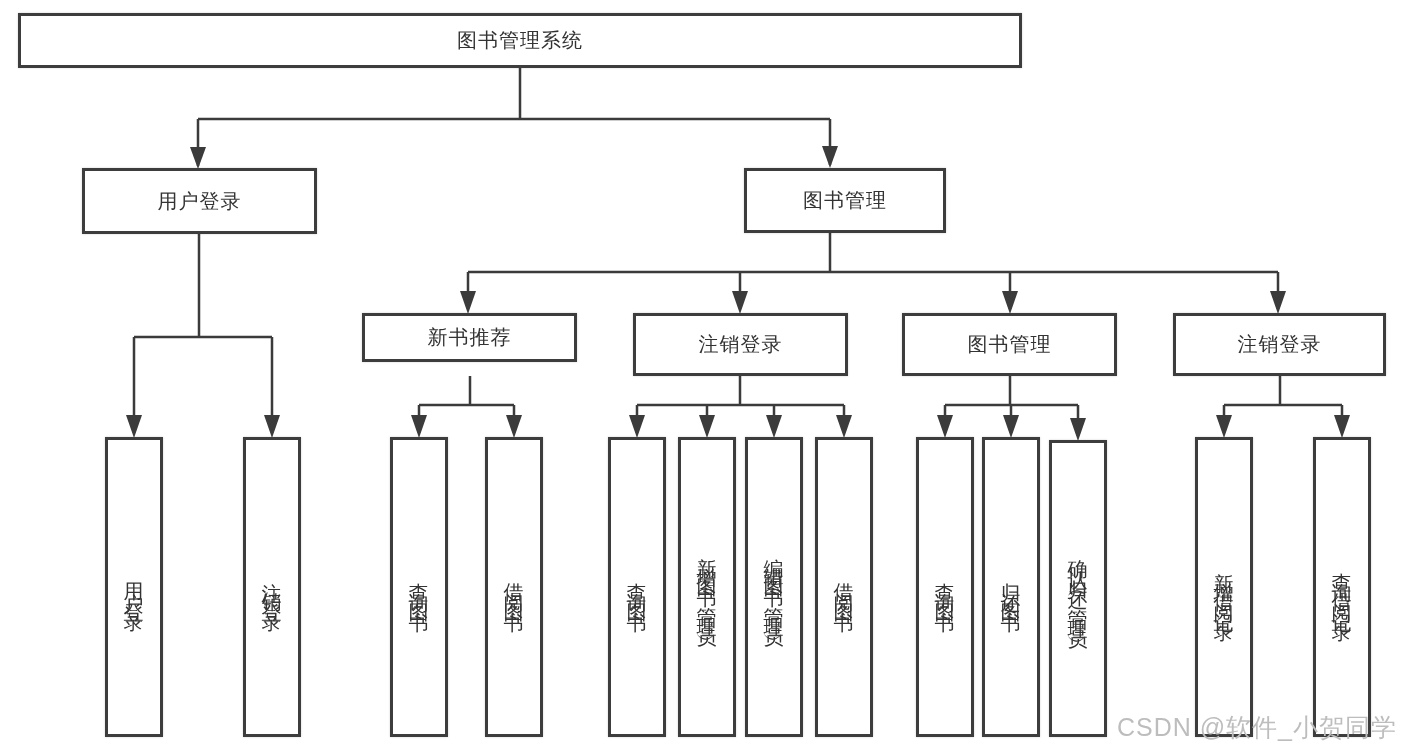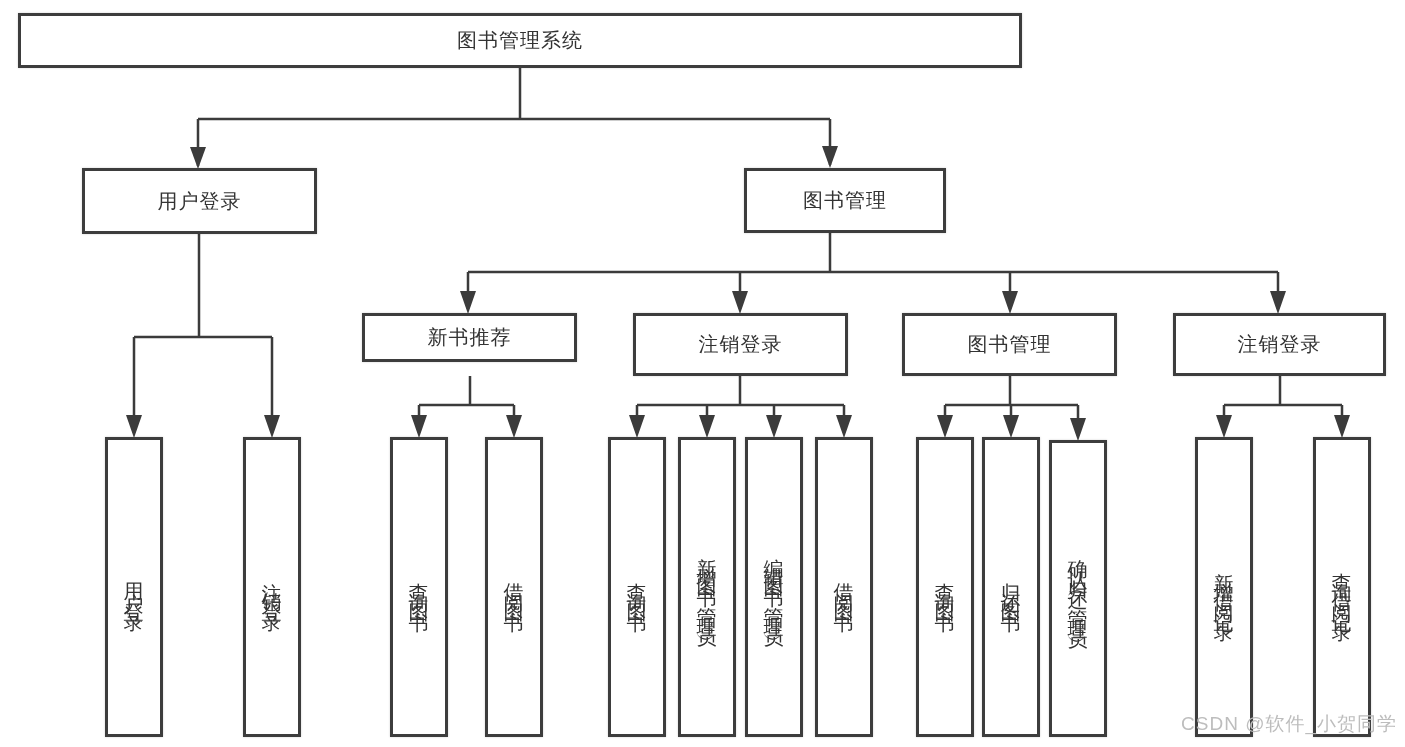--- a/index.html
+++ b/index.html
@@ -59,21 +59,21 @@
   .l-8  { left: 815px; }
   .l-9  { left: 916px; }
   .l-10 { left: 982px; }
   .l-11 { left: 1049px; top: 440px; height: 297px; }
   .l-12 { left: 1195px; }
   .l-13 { left: 1313px; }
   .watermark {
     position: absolute;
     right: 8px;
     top: 711px;
-    font-size: 19px;
+    font-size: 25px;
     color: #bdbdbd;
     letter-spacing: 1px;
     white-space: nowrap;
     z-index: 5;
   }
 </style>
 </head>
 <body>
 
 <div class="stage">

